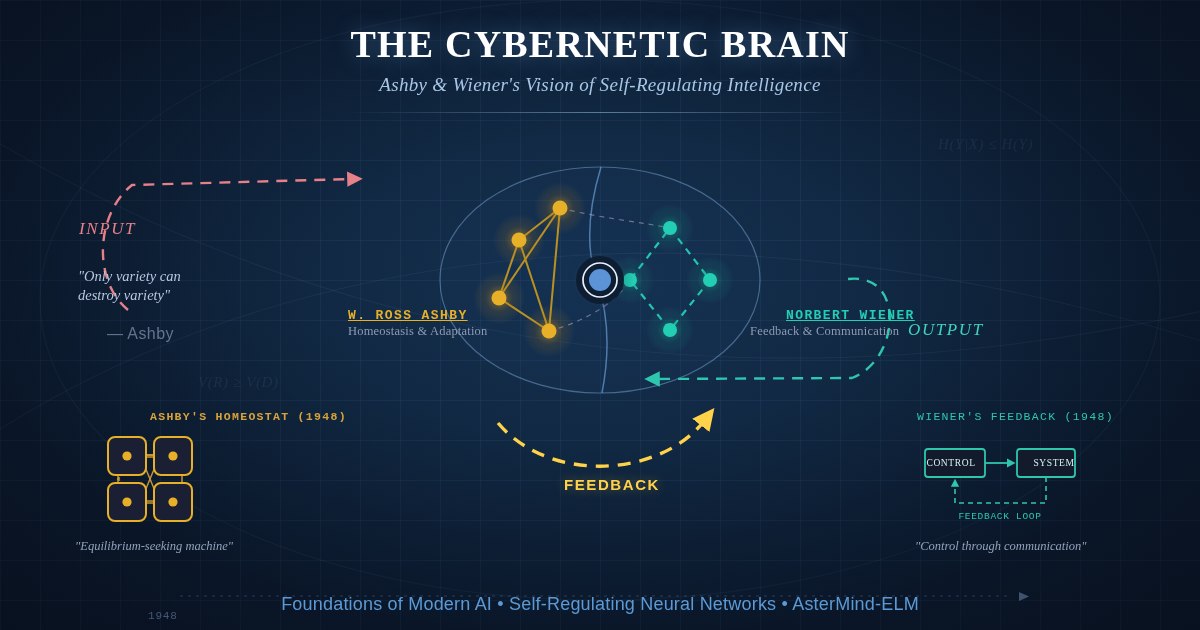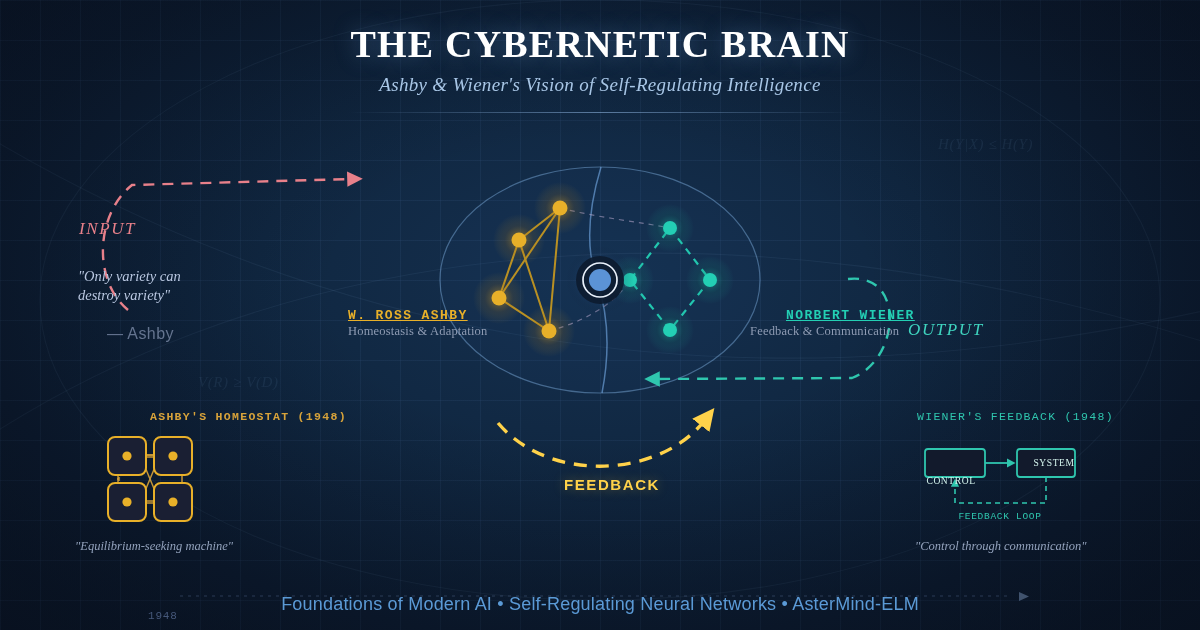--- a/index.html
+++ b/index.html
@@ -286,21 +286,21 @@
       <line x1="985" y1="463" x2="1012" y2="463" stroke="#2fc6ae" stroke-width="1.8" marker-end="url(#arrowTealSm)"></line>
       <path d="M1046 477 L1046 503 L955 503 L955 482" fill="none" stroke="#2fc6ae" stroke-width="1.6" stroke-dasharray="5 4" marker-end="url(#arrowTealSm)"></path>
     </g>
 
     <g>
       <line x1="180" y1="596" x2="1010" y2="596" stroke="rgba(120,150,195,.30)" stroke-width="1" stroke-dasharray="3 5"></line>
       <path d="M1019,592 L1029,596.5 L1019,601 Z" fill="rgba(140,170,210,.42)"></path>
     </g>
   </svg>
 
-  <div class="abs" style="left:925px;top:467px;width:52px;height:28px;display:flex;align-items:center;justify-content:center;">
+  <div class="abs" style="left:925px;top:449px;width:52px;height:28px;display:flex;align-items:center;justify-content:center;">
     <span style="font-family:&quot;Liberation Serif&quot;,serif;font-size:9.5px;color:#d6f5ee;letter-spacing:.6px;">CONTROL</span>
   </div>
   <div class="abs" style="left:1017px;top:449px;width:74px;height:28px;display:flex;align-items:center;justify-content:center;">
     <span style="font-family:&quot;Liberation Serif&quot;,serif;font-size:9.5px;color:#d6f5ee;letter-spacing:.6px;">SYSTEM</span>
   </div>
   <div class="abs" style="left:925px;top:511px;width:150px;text-align:center;font-family:Liberation Mono, monospace;font-size:9.5px;color:#2fc6ae;letter-spacing:.7px;">FEEDBACK LOOP</div>
 
   <div class="abs io-label input-label">INPUT</div>
   <div class="abs io-label output-label">OUTPUT</div>
 

